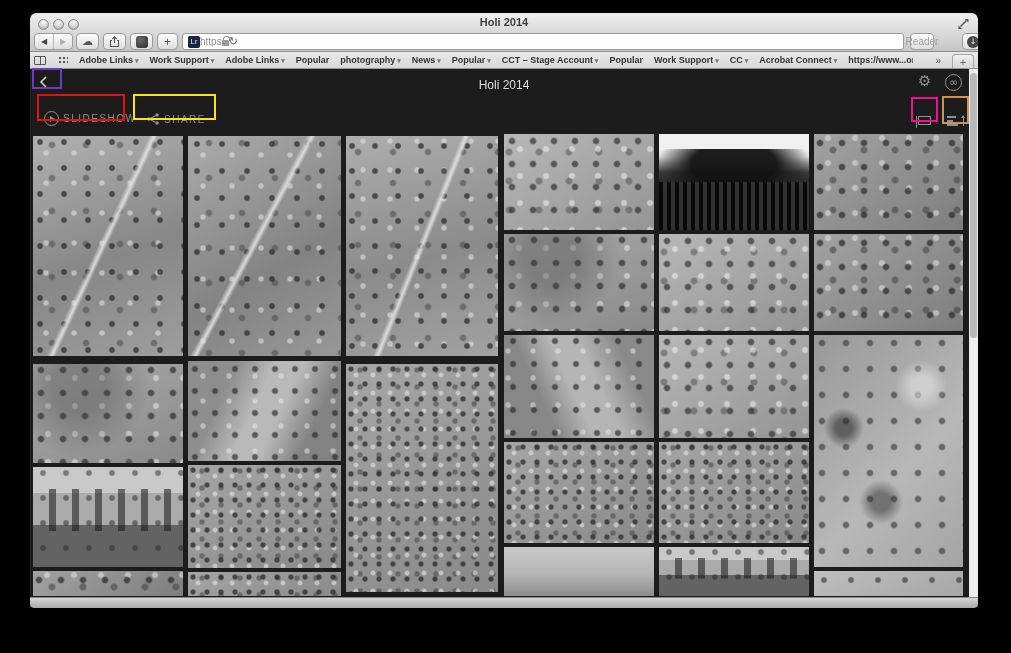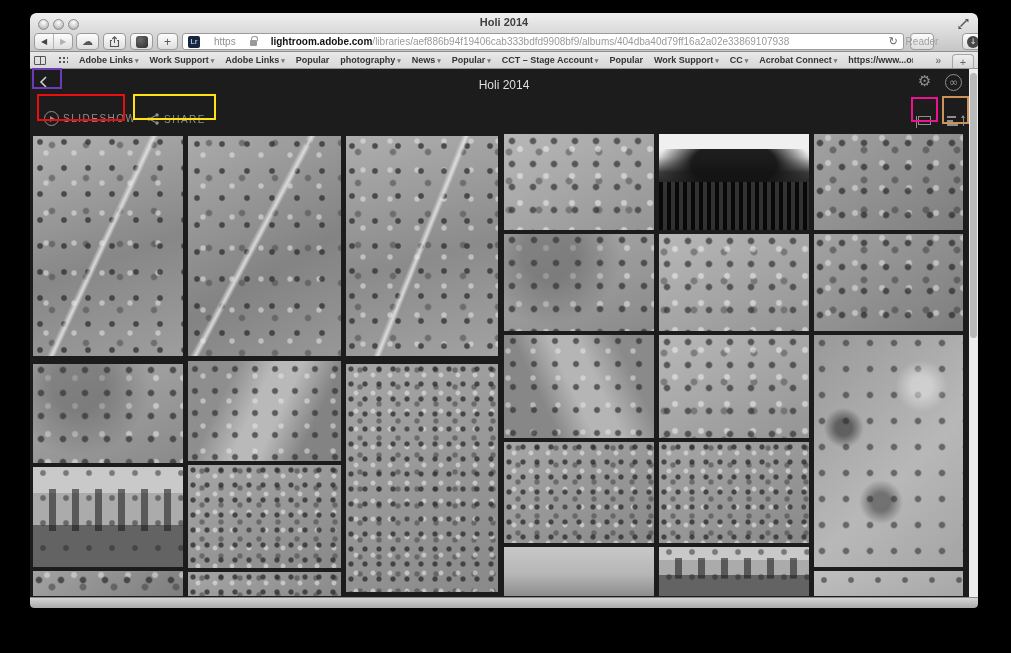--- a/index.html
+++ b/index.html
@@ -25,21 +25,21 @@
   #nav-seg{left:4px;width:39px;padding:0;}
   #nav-seg .seg{flex:1;text-align:center;font-size:8px;line-height:15px;}
   #nav-seg .seg:first-child{border-right:1px solid #b5b5b5;color:#444;}
   #nav-seg .seg:last-child{color:#b0b0b0;}
   #cloud-btn{left:46px;width:23px;}
   #export-btn{left:73px;width:23px;}
   #ext-btn{left:100px;width:23px;}
   .ext-blob{width:12px;height:12px;border-radius:3px;background:radial-gradient(circle at 35% 30%,#6a6a6a,#2c2c2c);}
   #newtab-btn{left:127px;width:21px;font-size:12px;color:#555;}
   #urlfield{position:absolute;left:152px;top:2px;width:722px;height:17px;background:#fff;border:1px solid #9b9b9b;
-      border-radius:3px;display:flex;align-items:center;padding:0 5px;gap:14px;overflow:hidden;}
+      border-radius:3px;display:flex;align-items:center;padding:0 5px;gap:0;overflow:hidden;}
   .favicon{width:12px;height:12px;border-radius:2px;background:#17263c;color:#9cc1ef;font-size:7px;font-weight:bold;
       display:flex;align-items:center;justify-content:center;flex:0 0 auto;}
   .scheme{color:#8f8f8f;font-size:10px;flex:0 0 auto;}
   .lock{width:7px;height:6px;background:#9a9a9a;border-radius:1px;position:relative;margin-top:3px;flex:0 0 auto;}
   .lock::before{content:"";position:absolute;left:1px;top:-4px;width:5px;height:4px;border:1px solid #9a9a9a;
       border-bottom:none;border-radius:3px 3px 0 0;}
   .url-text{flex:1;white-space:nowrap;overflow:hidden;font-size:10px;color:#9a9a9a;}
   .url-text b{color:#111;font-weight:bold;}
   .refresh{flex:0 0 auto;color:#666;font-size:11px;font-family:"DejaVu Sans",sans-serif;}
   #reader-btn{left:880px;width:24px;color:#a0a0a0;font-size:10px;}
@@ -202,21 +202,20 @@
         </div>
         <div class="tb-btn" id="ext-btn">
           <span class="ext-blob"></span>
         </div>
         <div class="tb-btn" id="newtab-btn">+</div>
 
         <div id="urlfield">
           <span class="favicon">Lr</span>
           <span class="scheme">https</span>
           <span class="lock"></span>
-          <span class="url-text"><b>lightroom.adobe.com</b><span>/libraries/aef886b94f19406cab333bdfd9908bf9/albums/404dba40d79ff16a2a02e33869107938</span></span>
           <span class="refresh">↻</span>
         </div>
 
         <div class="tb-btn" id="reader-btn">Reader</div>
         <div class="tb-btn" id="dl-btn">
           <span class="dl-circle">↓</span>
         </div>
       </div>
     </div>
 

